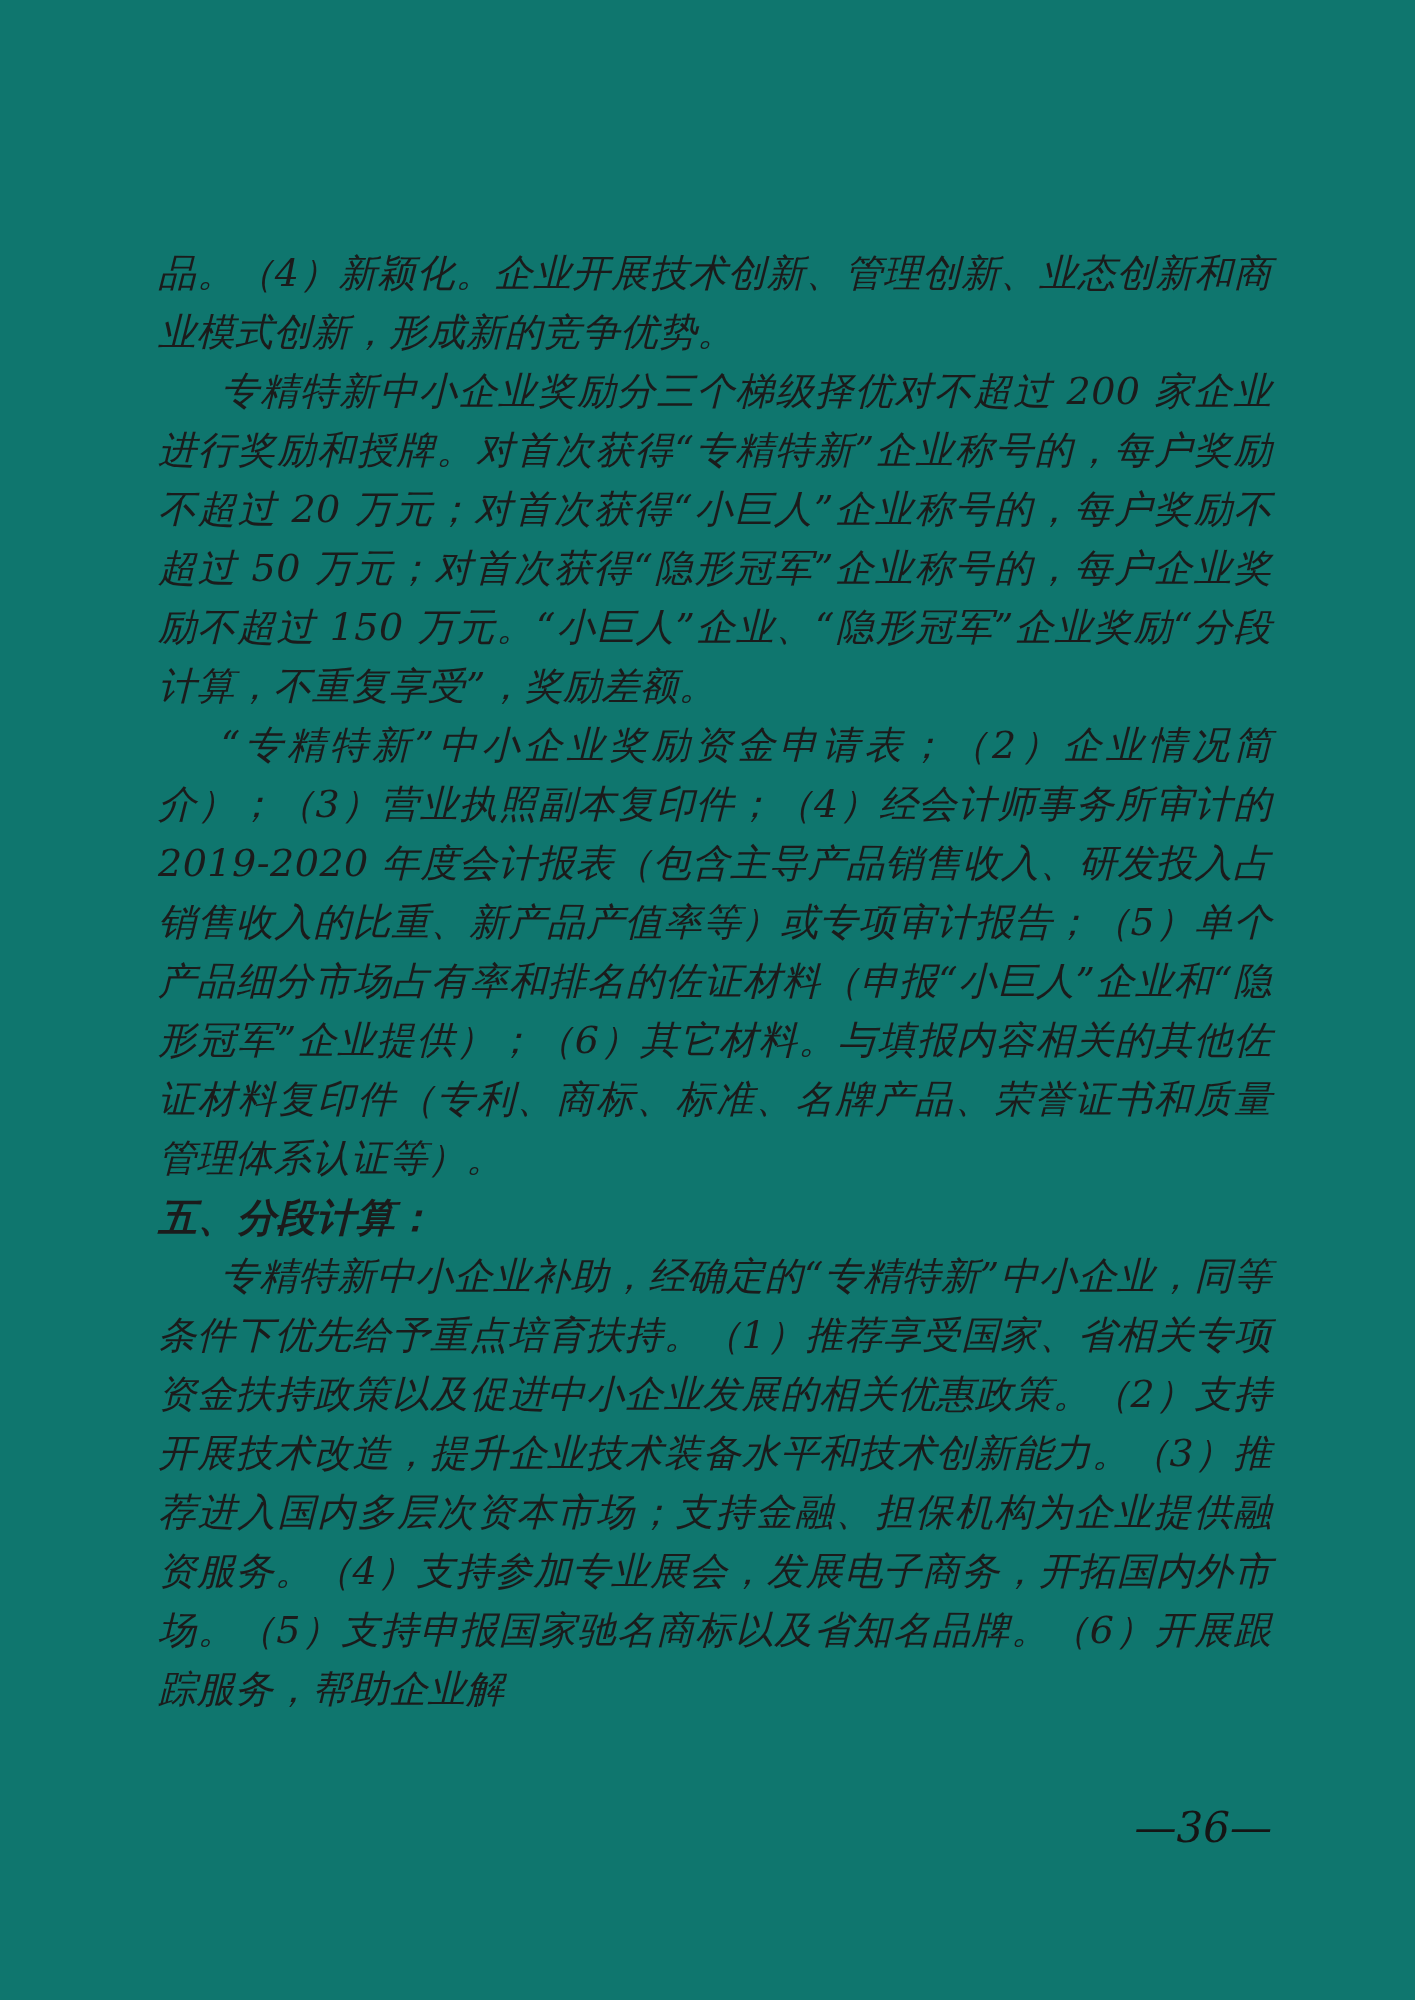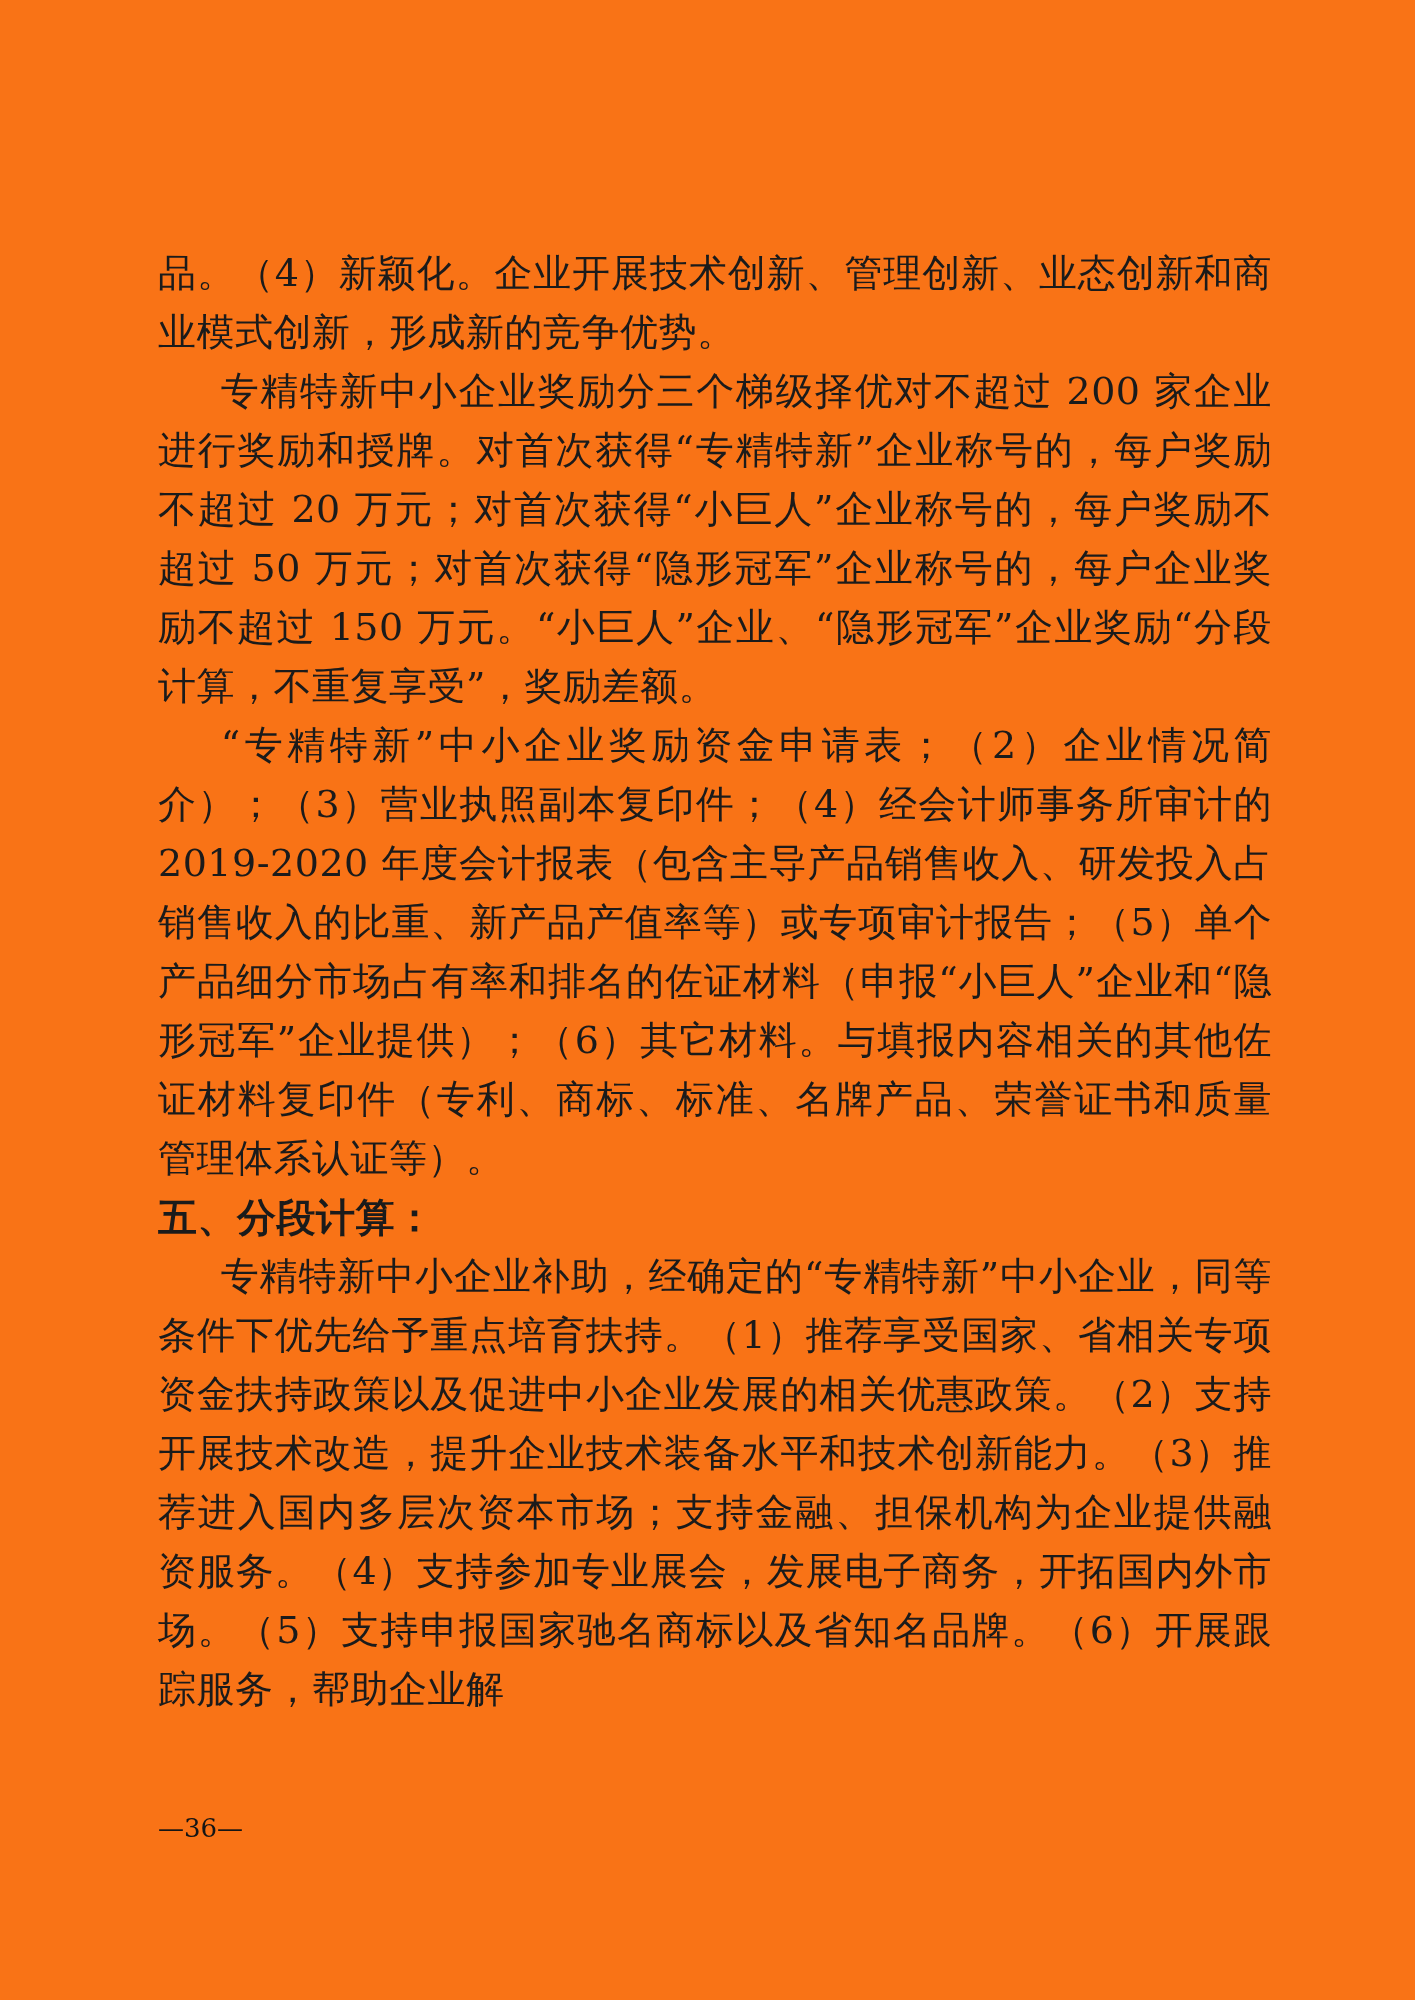--- a/index.html
+++ b/index.html
@@ -5,24 +5,25 @@
   html, body {
     margin: 0;
     padding: 0;
     background: #e8e8e8;
   }
   .page {
     position: relative;
     width: 1415px;
     height: 2000px;
     margin: 0 auto;
-    background: #f97316;
+    background: #0f766e;
     font-family: "DejaVu Serif", "Liberation Serif", serif;
     color: #1b1b1b;
     overflow: hidden;
+    font-style: italic;
   }
   .content {
     position: absolute;
     left: 158px;
     top: 244px;
     width: 1114px;
   }
   .para {
     margin: 0;
     font-size: 38px;
@@ -39,22 +40,22 @@
     font-size: 39px;
     line-height: 59px;
     font-weight: bold;
     letter-spacing: 0.5px;
   }
   .page-number {
     position: absolute;
     top: 1806px;
     left: 158px;
     width: 1114px;
-    text-align: left;
-    font-size: 26px;
+    text-align: right;
+    font-size: 42px;
     line-height: 44px;
     color: #151515;
   }
 </style>
 </head>
 <body>
 
 <div class="page">
   <div class="content">
     <p class="para">品。（4）新颖化。企业开展技术创新、管理创新、业态创新和商业模式创新，形成新的竞争优势。</p>

